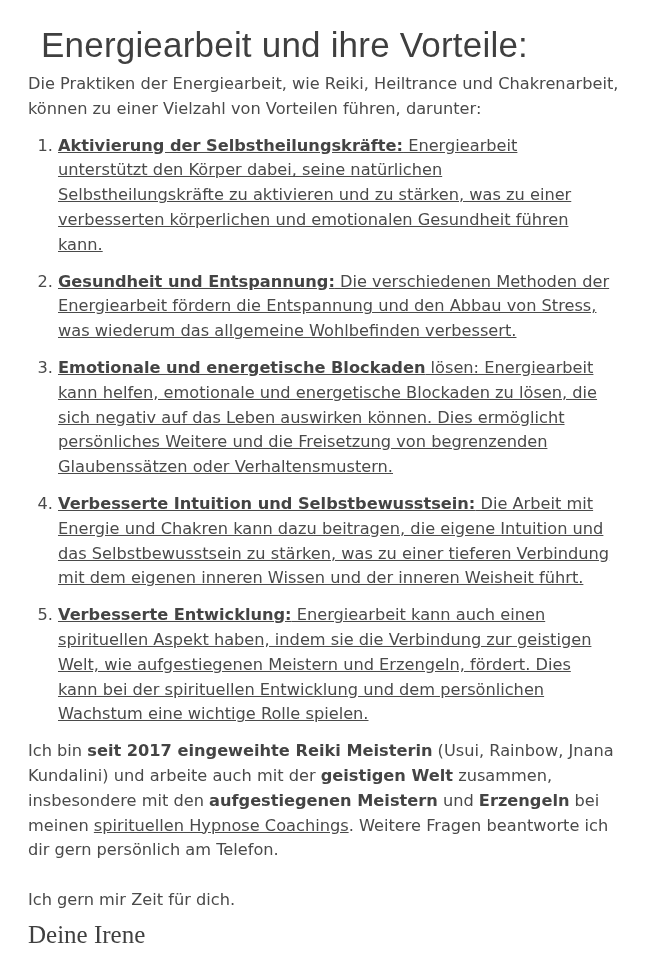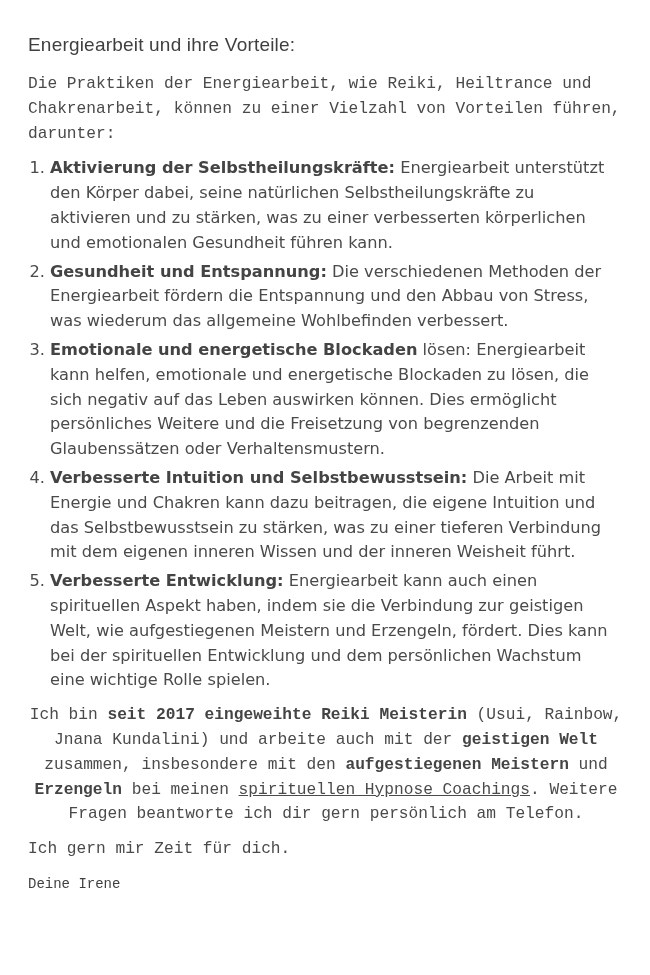--- a/index.html
+++ b/index.html
@@ -12,68 +12,67 @@
       height: 975px;
       overflow: hidden;
       color: #4a4a4a;
       font-family: "DejaVu Sans", sans-serif;
     }
     .content {
       position: relative;
       padding: 28px 26px 0 28px;
     }
     h2.title {
-      margin: 0 0 10px 0;
+      margin: 0 0 10px 13px;
       font-family: "Liberation Sans", sans-serif;
       font-weight: normal;
-      font-size: 19px;
+      font-size: 35px;
       line-height: 34px;
       color: #3f3f3f;
       letter-spacing: 0.2px;
     }
     p {
       margin: 0;
       font-size: 16.2px;
       line-height: 24.8px;
-      font-family: Liberation Mono, monospace;
     }
     p.intro {
       margin-bottom: 10px;
     }
     ol.benefits {
       margin: 0 0 10px 0;
       padding-left: 18px;
       font-size: 16.2px;
       line-height: 24.8px;
     }
     ol.benefits li {
-      margin: 4px;
+      margin: 12px;
       padding-left: 0;
+      text-decoration: underline;
     }
     ol.benefits li::marker {
       font-weight: normal;
     }
     strong {
       font-weight: bold;
       color: #444444;
     }
     a.link {
       color: #4a4a4a;
       text-decoration: underline;
     }
     p.closing {
-      margin-bottom: 10px;
-      text-align: center;
+      margin-bottom: 25px;
     }
     p.time {
       margin-bottom: 8px;
     }
     .signature {
-      font-family: Liberation Mono, monospace;
-      font-size: 14px;
+      font-family: Liberation Serif, serif;
+      font-size: 25px;
       line-height: 28px;
       color: #3f3f3f;
     }
   </style>
 </head>
 <body>
 
 <div class="content">
   <h2 class="title">Energiearbeit und ihre Vorteile:</h2>
 

